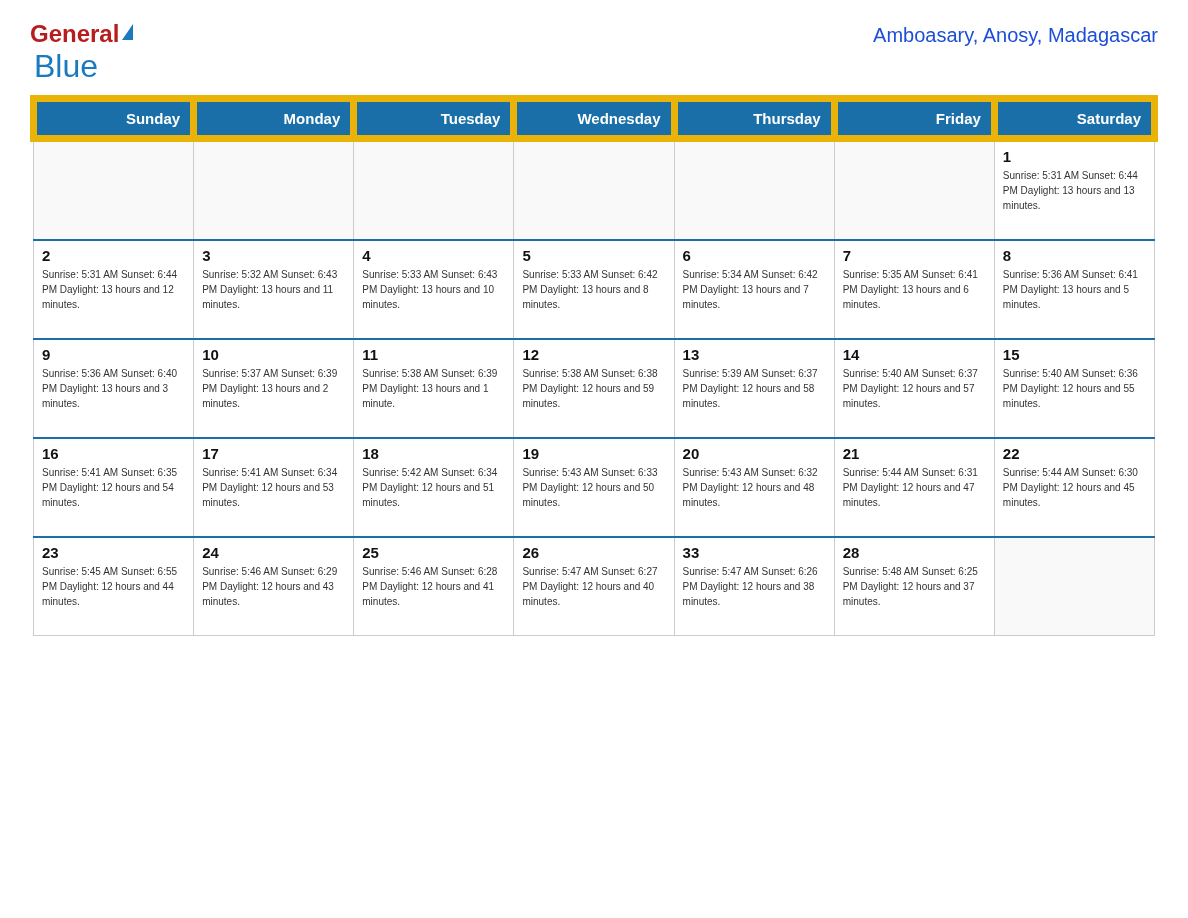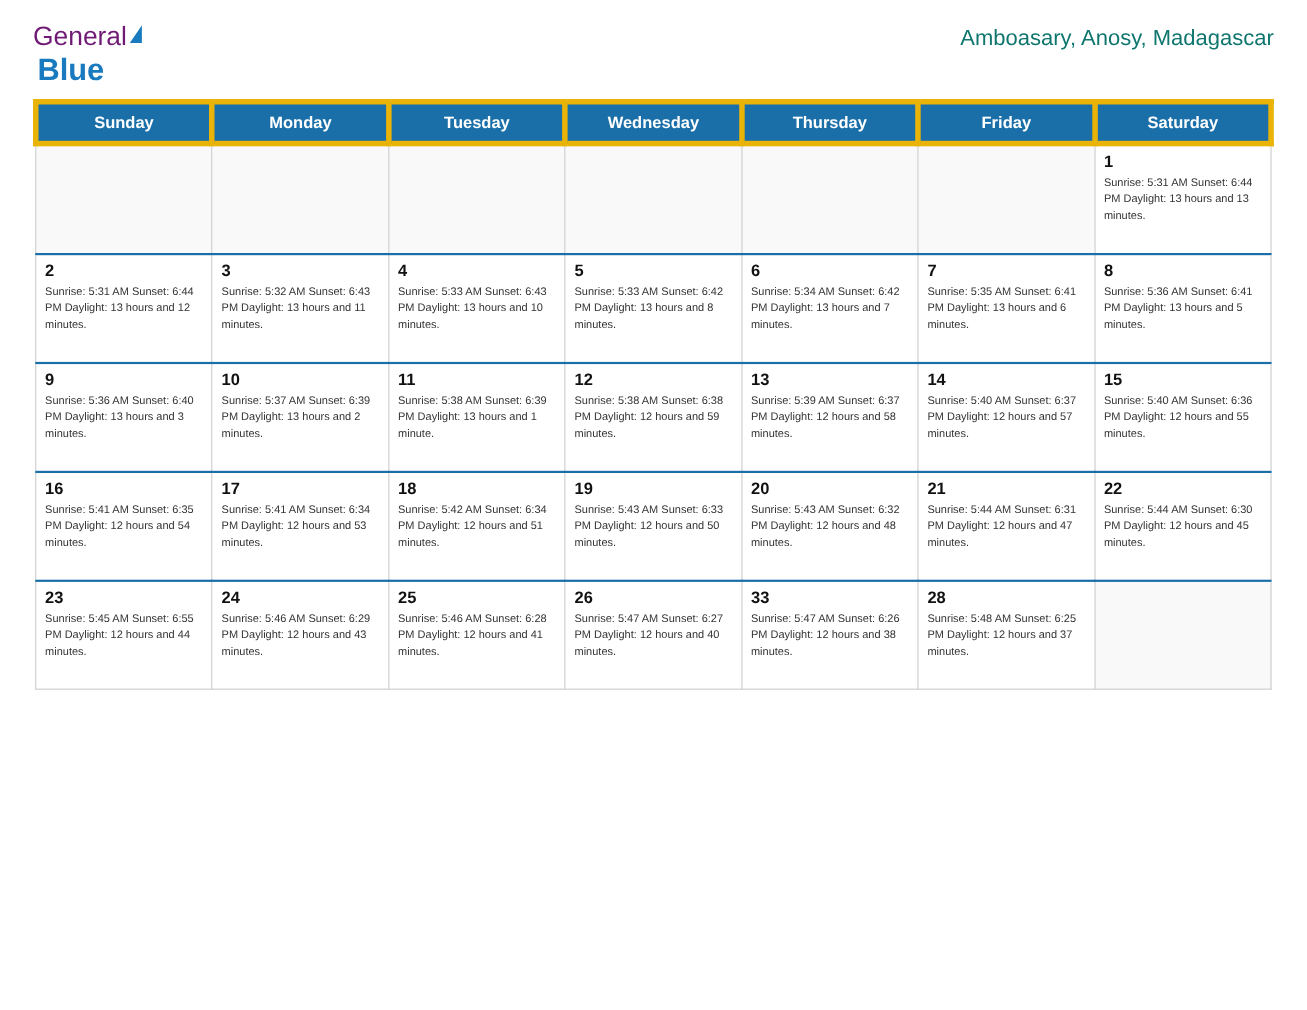--- a/index.html
+++ b/index.html
@@ -24,36 +24,36 @@
       text-align: right;
     }
     .calendar-title {
       font-size: 46px;
       font-weight: normal;
       color: #111;
       line-height: 1.1;
     }
     .calendar-subtitle {
       font-size: 20px;
-      color: #0f766e;
+      color: #1d4ed8;
       margin-top: 4px;
     }
     .calendar {
       width: 100%;
       border-collapse: collapse;
       margin-top: 10px;
     }
     .calendar thead th {
       background: #1a6fa8;
       color: #fff;
       font-size: 15px;
       font-weight: bold;
       padding: 8px 10px;
-      text-align: center;
-      border: 5px solid #eab308;
+      text-align: right;
+      border: 7px solid #eab308;
     }
     .calendar tbody td {
       vertical-align: top;
       border: 1px solid #ccc;
       padding: 6px 8px;
       width: 14.28%;
       min-height: 90px;
     }
     .calendar tbody tr {
       border-top: 2px solid #1a6fa8;
@@ -75,24 +75,24 @@
     .cell-inner {
       min-height: 85px;
     }
   </style>
 </head>
 <body>
 
 <div class="header">
   <div class="logo">
     <div>
-      <span style="font-size:24px;font-weight:normal;color:#701a75;">General</span><span style="display:inline-block;width:0;height:0;border-left:11px solid transparent;border-bottom:16px solid #1a7abf;margin-left:3px;position:relative;top:-2px;"></span>
+      <span style="font-size:24px;font-weight:bold;color:#b91c1c;">General</span><span style="display:inline-block;width:0;height:0;border-left:11px solid transparent;border-bottom:16px solid #1a7abf;margin-left:3px;position:relative;top:-2px;"></span>
     </div>
     <div>
-      <span style="font-size:28px;font-weight:bold;color:#1a7abf;margin-left:4px;">Blue</span>
+      <span style="font-size:32px;font-weight:normal;color:#1a7abf;margin-left:4px;">Blue</span>
     </div>
   </div>
   <div class="title-section">
     <div class="calendar-subtitle">Amboasary, Anosy, Madagascar</div>
   </div>
 </div>
 
 <table class="calendar">
   <thead>
     <tr>

